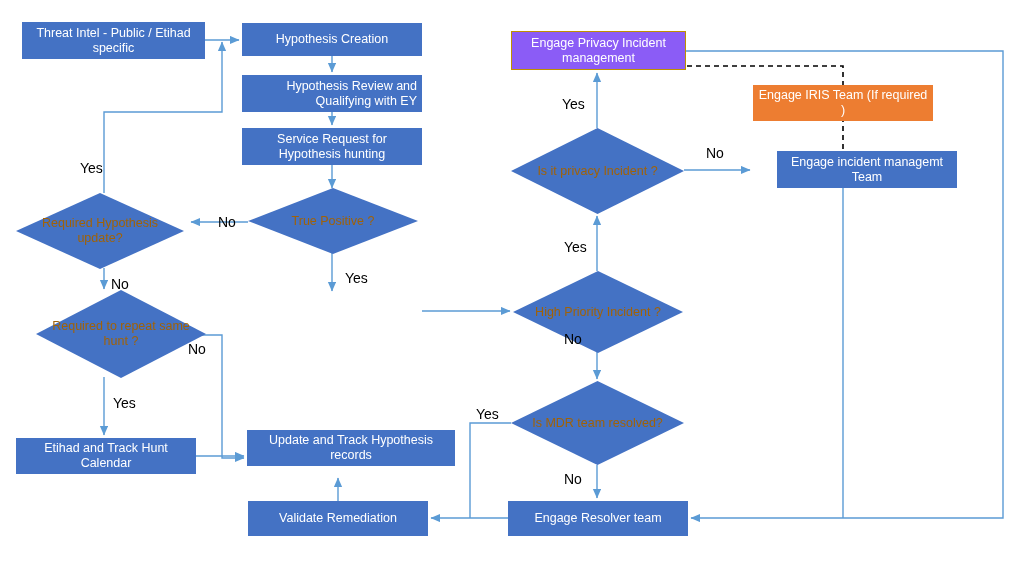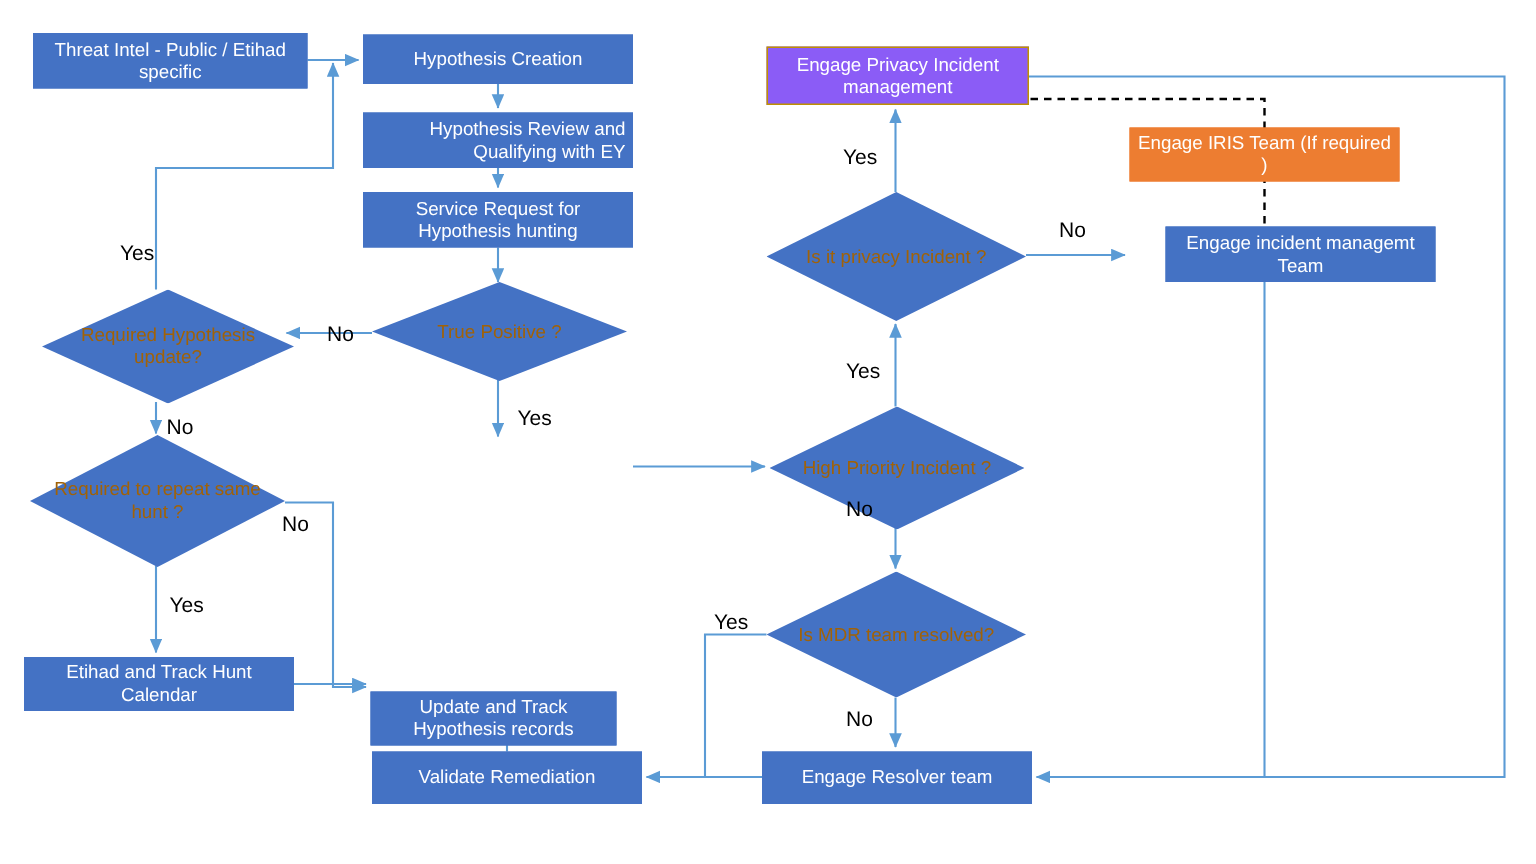--- a/index.html
+++ b/index.html
@@ -134,35 +134,35 @@
 
   <div class="node rect" style="left:242px;top:128px;width:180px;height:37px;">
     <span>Service Request for Hypothesis hunting</span>
   </div>
 
   <div class="diamond" style="left:248px;top:188px;width:170px;height:66px;">
     <div class="dshape"></div>
     <div class="dtext">True Positive ?</div>
   </div>
 
-  <div class="diamond" style="left:28px;top:193px;width:168px;height:76px;">
+  <div class="diamond" style="left:16px;top:193px;width:168px;height:76px;">
     <div class="dshape"></div>
     <div class="dtext">Required Hypothesis update?</div>
   </div>
 
-  <div class="diamond" style="left:20px;top:290px;width:170px;height:88px;">
+  <div class="diamond" style="left:36px;top:290px;width:170px;height:88px;">
     <div class="dshape"></div>
     <div class="dtext">Required to repeat same hunt ?</div>
   </div>
 
   <div class="node rect" style="left:16px;top:438px;width:180px;height:36px;">
     <span>Etihad and Track Hunt Calendar</span>
   </div>
 
-  <div class="node rect" style="left:247px;top:461px;width:164px;height:36px;">
+  <div class="node rect" style="left:247px;top:430px;width:208px;height:36px;">
     <span>Update and Track Hypothesis records</span>
   </div>
 
   <div class="node rect" style="left:248px;top:501px;width:180px;height:35px;">
     <span>Validate Remediation</span>
   </div>
 
 
   <div class="diamond" style="left:513px;top:271px;width:170px;height:82px;">
     <div class="dshape"></div>

